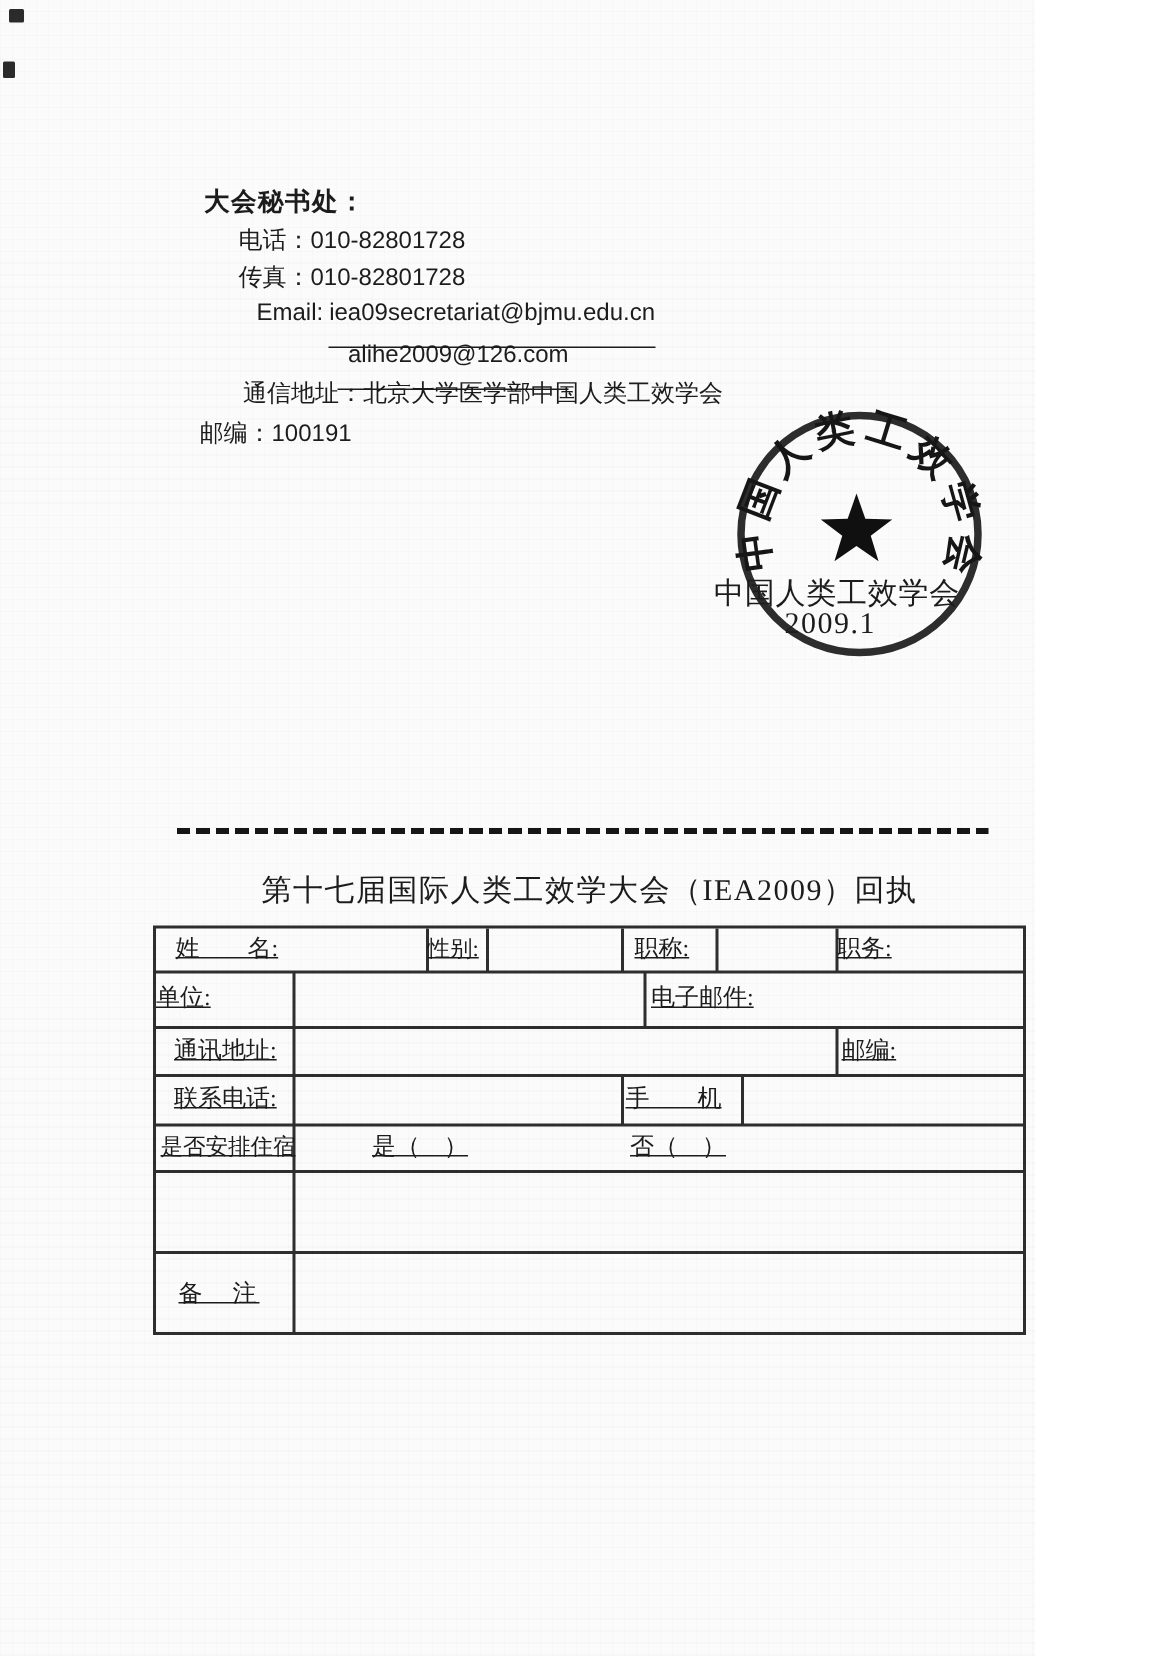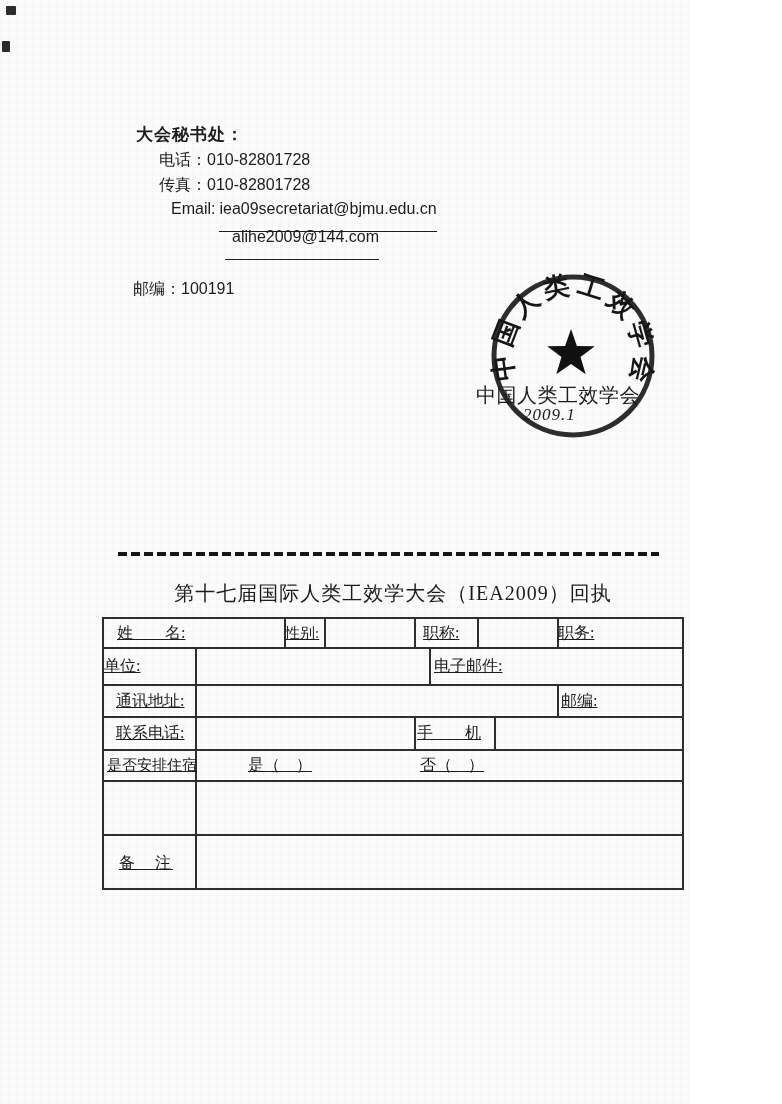--- a/index.html
+++ b/index.html
@@ -26,21 +26,21 @@
   .l-email2{left:225px;top:228px;}
   .l-addr{left:162px;top:252px;}
   .l-post{left:133px;top:279px;}
   .num{font-family:"Liberation Sans","DejaVu Sans",sans-serif;font-size:16px;margin-top:28px;}
   .ulink{font-family:"Liberation Sans","DejaVu Sans",sans-serif;font-size:16px;
          border-bottom:1.6px solid #1c1c1c;padding-bottom:14px;}
   .pad-ul{padding-left:7px;}
   
   .stamp-svg{left:487px;top:267px;}
   .stamp-cap1{left:476px;top:382px;font-size:20px;letter-spacing:0.5px;white-space:nowrap;}
-  .stamp-cap2{left:523px;top:405px;font-size:17px;letter-spacing:1px;font-style:italic;}
+  .stamp-cap2{left:523px;top:405px;font-size:20px;letter-spacing:1px;}
   
   .dashes{left:118px;top:552px;width:541px;height:4px;
     background:repeating-linear-gradient(90deg,#161616 0 9px,transparent 9px 13px);}
   
   .form-title{left:102px;top:580px;width:582px;text-align:center;
     font-size:20px;font-weight:normal;letter-spacing:1px;white-space:nowrap;}
   
   .tbl{left:102px;top:617px;width:582px;height:273px;
        border:2px solid #2e2e2e;box-sizing:border-box;}
   .hline{position:absolute;left:0;right:0;height:2px;background:#2e2e2e;}
@@ -66,23 +66,26 @@
   <div class="abs sec-line l-fax">
     <span>传真：</span><span class="num">010-82801728</span>
   </div>
 
   <div class="abs sec-line l-email">
     <span class="sans">Email:</span>
     <span class="ulink">iea09secretariat@bjmu.edu.cn</span>
   </div>
 
   <div class="abs sec-line l-email2">
-    <span class="ulink pad-ul">alihe2009@144.com</span>
+    <span class="ulink pad-ul">alihe2009@126.com</span>
   </div>
 
+  <div class="abs sec-line l-addr">
+    <span>通信地址：</span><span>北京大学医学部中国人类工效学会</span>
+  </div>
 
   <div class="abs sec-line l-post">
     <span>邮编：</span><span class="num">100191</span>
   </div>
 
   <div class="abs stamp-cap1">中国人类工效学会</div>
   <div class="abs stamp-cap2">2009.1</div>
 
   <svg class="abs stamp-svg" width="172" height="180" viewBox="0 0 172 180">
     <circle cx="86" cy="89" r="79" fill="none" stroke="#1d1d1d" stroke-width="5" opacity="0.93"></circle>

